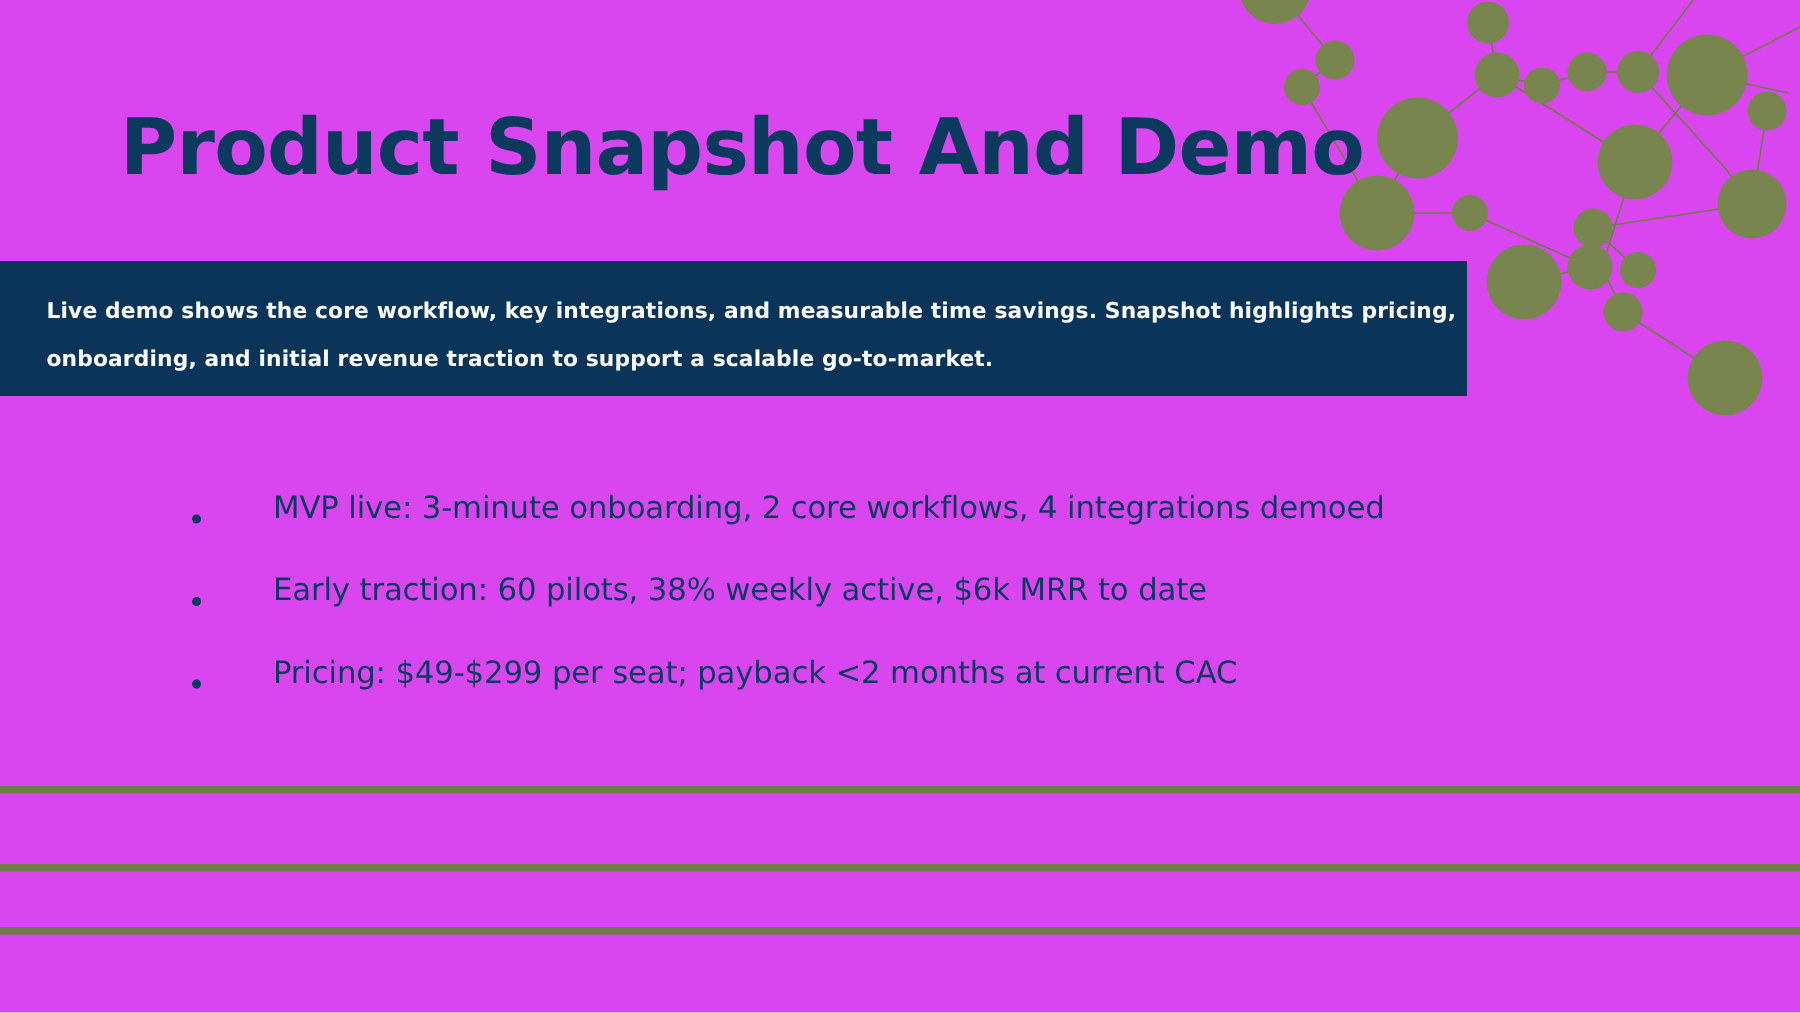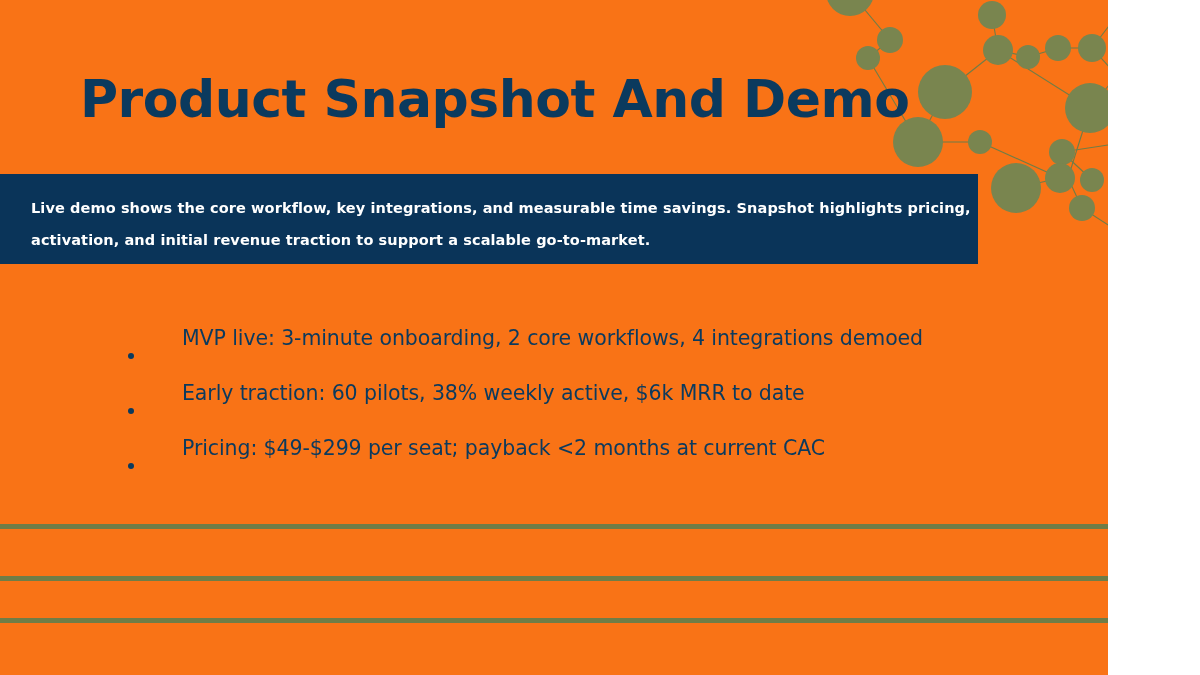--- a/index.html
+++ b/index.html
@@ -2,24 +2,24 @@
 <html><head>
 <meta charset="utf-8">
 <style>
   html, body {
     margin: 0;
     padding: 0;
     background: #ffffff;
   }
   #slide {
     position: relative;
-    width: 1108px;
+    width: 1200px;
     height: 675px;
     overflow: hidden;
-    background: #f97316;
+    background: #d946ef;
     font-family: "Liberation Sans", sans-serif;
   }
 
   
   #network-graphic {
     position: absolute;
     top: 0;
     left: 820px;
     width: 380px;
     height: 300px;
@@ -63,21 +63,21 @@
 
   
   #bullet-list {
     position: absolute;
     left: 128px;
     top: 318px;
     width: 800px;
   }
   .bullet-row {
     display: flex;
-    align-items: flex-end;
+    align-items: center;
     margin-bottom: 14px;
   }
   .bullet-marker {
     flex: 0 0 auto;
     width: 6px;
     height: 6px;
     border-radius: 50%;
     background: #0b3a5e;
     margin-top: 14px;
     margin-right: 48px;
@@ -159,21 +159,21 @@
       <circle cx="196" cy="188" r="25"></circle>
       <circle cx="262" cy="208" r="13"></circle>
       <circle cx="330" cy="252" r="25"></circle>
     </g>
   </svg>
 
   <div id="page-title">Product Snapshot And Demo</div>
 
   <div id="subtitle-band">
     <div class="sub-line">Live demo shows the core workflow, key integrations, and measurable time savings. Snapshot highlights pricing,</div>
-    <div class="sub-line">activation, and initial revenue traction to support a scalable go-to-market.</div>
+    <div class="sub-line">onboarding, and initial revenue traction to support a scalable go-to-market.</div>
   </div>
 
   <div id="bullet-list">
     <div class="bullet-row">
       <span class="bullet-marker"></span>
       <span class="bullet-text">MVP live: 3-minute onboarding, 2 core workflows, 4 integrations demoed</span>
     </div>
     <div class="bullet-row">
       <span class="bullet-marker"></span>
       <span class="bullet-text">Early traction: 60 pilots, 38% weekly active, $6k MRR to date</span>

